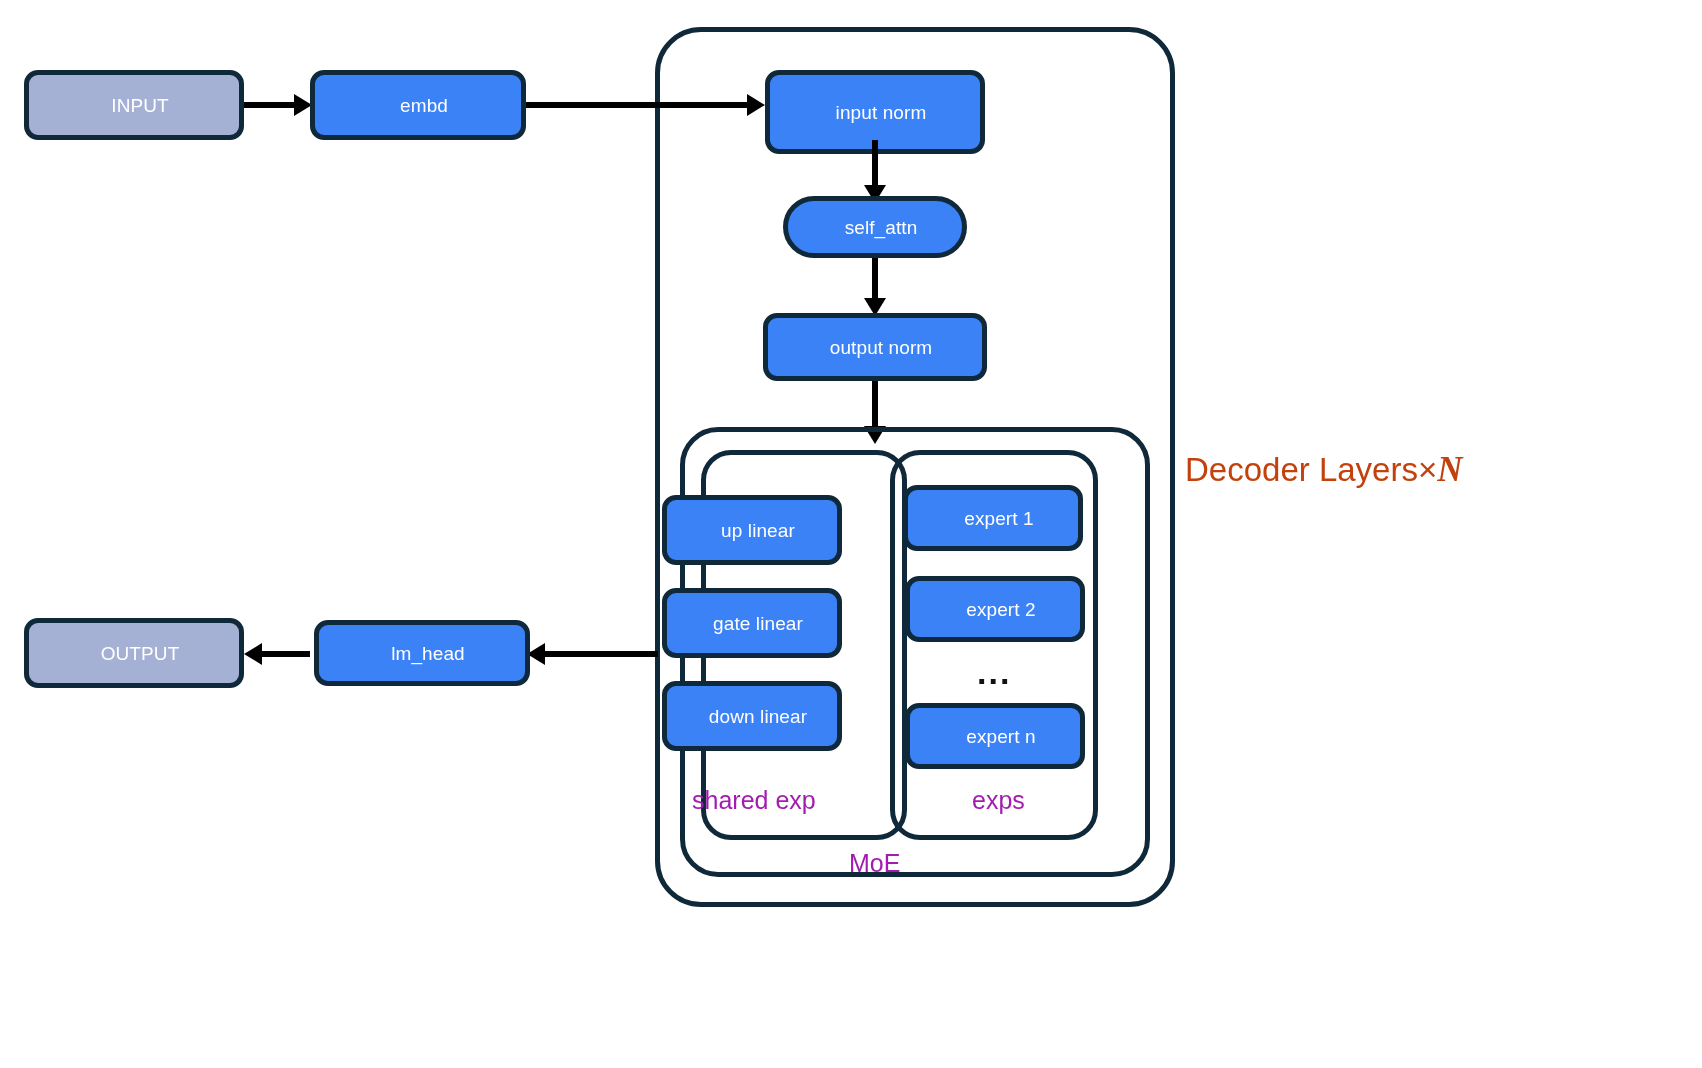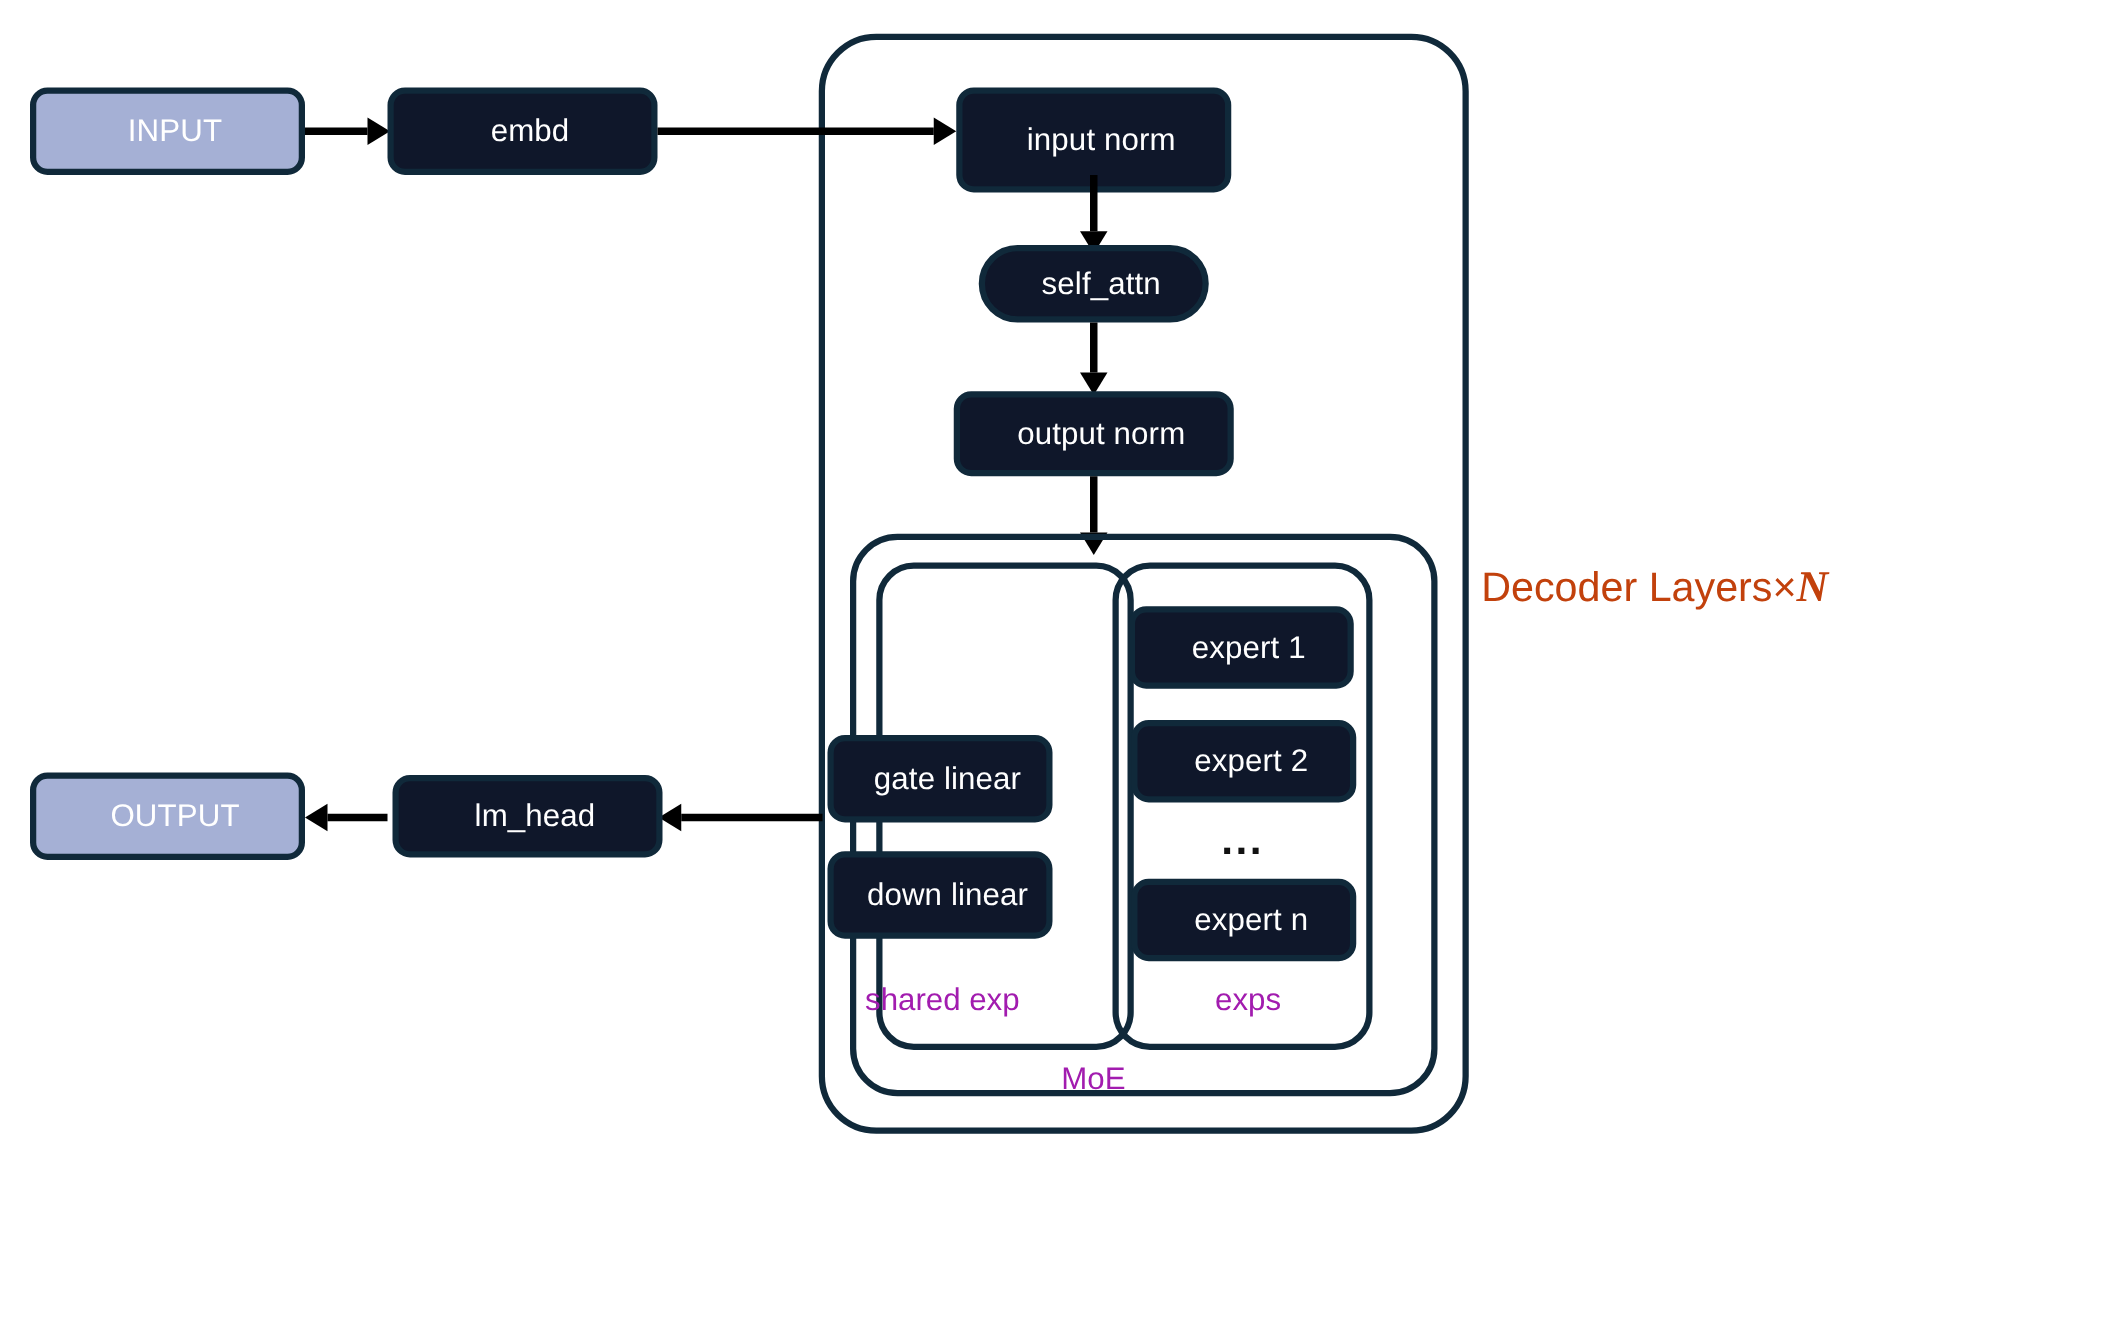--- a/index.html
+++ b/index.html
@@ -19,29 +19,29 @@
   
   .node{
     position:absolute;
     box-sizing:border-box;
     border:5px solid #10293a;
     border-radius:14px;
     display:flex;
     align-items:center;
     justify-content:center;
     color:#ffffff;
-    font-size:25px;
+    font-size:19px;
     line-height:1;
     letter-spacing:.1px;
     white-space:nowrap;
     user-select:none;
     padding-left:12px;
   }
   .node.blue{background:#a5b0d5;}
-  .node.salmon{background:#0f172a;}
+  .node.salmon{background:#3b82f6;}
 
   
   .container{
     position:absolute;
     box-sizing:border-box;
     border:5px solid #10293a;
     background:transparent;
   }
   .container.decoder{border-radius:46px;}
   .container.moe{border-radius:38px;}
@@ -130,20 +130,21 @@
 
   <div class="node salmon" style="left:763px;top:313px;width:224px;height:68px;">output norm</div>
 
   <div class="line v" style="left:872px;top:381px;height:45px;"></div>
   <div class="arrowhead down" style="left:864px;top:426px;"></div>
 
   <div class="container moe" style="left:680px;top:427px;width:470px;height:450px;"></div>
 
   <div class="container group" style="left:701px;top:450px;width:206px;height:390px;"></div>
 
+  <div class="node salmon" style="left:662px;top:495px;width:180px;height:70px;">up linear</div>
   <div class="node salmon" style="left:662px;top:588px;width:180px;height:70px;text-align:right;">gate linear</div>
   <div class="node salmon" style="left:662px;top:681px;width:180px;height:70px;">down linear</div>
 
   <div class="label" style="left:692px;top:788px;">shared exp</div>
 
   <div class="container group" style="left:890px;top:450px;width:208px;height:390px;"></div>
 
   <div class="node salmon" style="left:903px;top:485px;width:180px;height:66px;">expert 1</div>
   <div class="node salmon" style="left:905px;top:576px;width:180px;height:66px;">expert 2</div>
 

